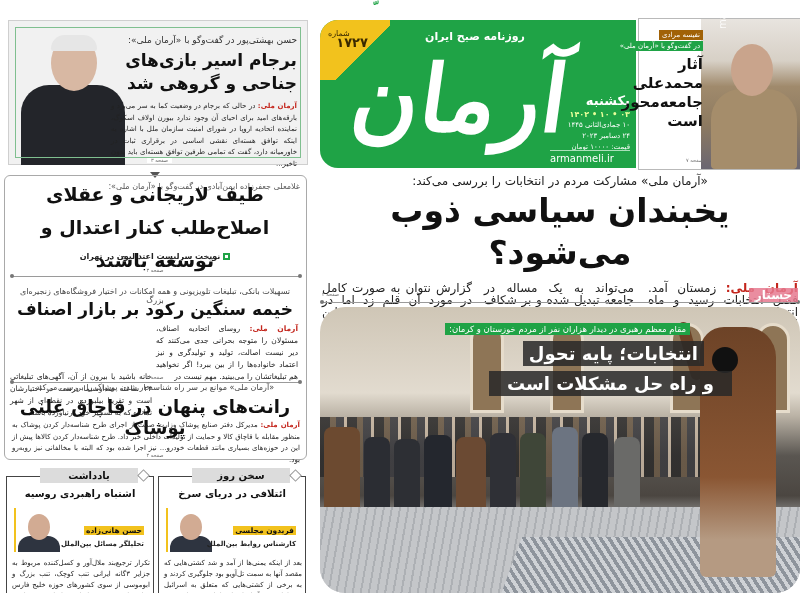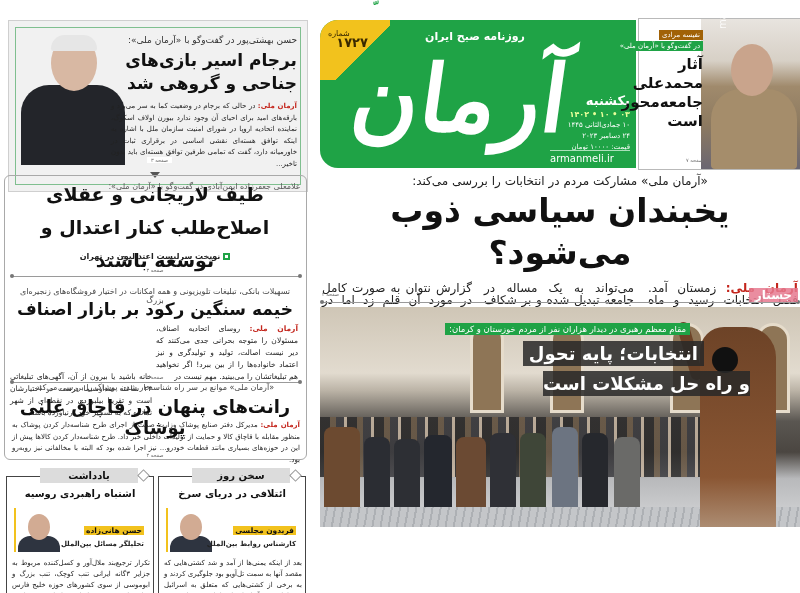--- a/index.html
+++ b/index.html
@@ -54,21 +54,21 @@
   }
   .promo-tag-name { right: 96px; top: 11px; background: #a16207; color: #fff; font-size: 7px; padding: 1px 3px; }
   .promo-tag-src { right: 96px; top: 22px; background: #1fa346; color: #fff; font-size: 7px; padding: 1px 3px; white-space: nowrap; }
   .promo-headline {
     right: 96px; top: 36px; width: 70px; font-size: 15px; font-weight: bold; line-height: 19px; text-align: right;
   }
   .promo-page { right: 96px; top: 138px; font-size: 5px; color: #777; }
 
   
   .box-top-left {
-    left: 8px; top: 20px; width: 300px; height: 172px;
+    left: 8px; top: 20px; width: 300px; height: 145px;
     background: #f1f1f1; border: 1px solid #cfcfcf;
   }
   .box-top-left::after {
     content: ""; position: absolute; inset: 6px; border: 1px solid #7fbf8f; pointer-events: none;
   }
   .tl-photo {
     left: 12px; top: 10px; width: 104px; height: 134px;
     background: #f1f1f1;
   }
   .tl-head { left: 30px; top: 4px; width: 46px; height: 56px; border-radius: 50%; background: #d8b8a3; }
@@ -120,35 +120,36 @@
   
   .main-kicker { left: 320px; top: 174px; width: 480px; text-align: center; font-size: 12px; color: #222; }
   .main-headline { left: 320px; top: 190px; width: 480px; text-align: center; font-size: 33px; font-weight: bold; line-height: 42px; letter-spacing: -1px; }
   .main-col { top: 242px; width: 150px; font-size: 12px; line-height: 12px; text-align: justify; color: #222; margin-top: 40px; }
   .main-page { left: 322px; top: 291px; font-size: 5px; color: #666; }
   .main-divider { left: 322px; top: 302px; width: 476px; }
   .source-badge { right: 2px; top: 288px; background: #e77a90; color: #fff; font-size: 12px; font-weight: bold; padding: 0 6px; opacity: 0.85; }
 
   
   .main-photo {
-    left: 320px; top: 307px; width: 480px; height: 220px; overflow: hidden;
+    left: 320px; top: 307px; width: 480px; height: 286px; overflow: hidden;
     background: linear-gradient(180deg, #cfc6b6 0%, #e2dbcf 30%, #bbb3a6 38%, #5a5651 52%, #4b4641 66%, #b8b9bb 78%, #d6d7d9 100%);
+    border-radius: 25px;
   }
   .arch { position: absolute; top: 16px; width: 34px; height: 90px; border-radius: 17px 17px 0 0; background: #8e7556; border: 3px solid #e6dccb; }
   .crowd-row { position: absolute; left: 0; top: 110px; width: 400px; height: 60px; background: repeating-linear-gradient(90deg, #2b2a2a 0 10px, #6b5a47 10px 16px, #3b3b3f 16px 24px, #c9b8a4 24px 27px); opacity: 0.85; }
   .figure { position: absolute; border-radius: 8px 8px 2px 2px; }
   .carpet { position: absolute; left: 0; top: 200px; width: 480px; height: 86px; background: repeating-linear-gradient(100deg, #c4c6c9 0 6px, #adb0b4 6px 8px); }
   .stage { position: absolute; left: 180px; top: 230px; width: 300px; height: 60px; background: repeating-linear-gradient(45deg, #8e949c 0 3px, #cfd2d6 3px 6px); transform: skewX(-20deg); transform-origin: bottom left; }
   .leader-robe { position: absolute; left: 380px; top: 20px; width: 76px; height: 250px; border-radius: 24px 30px 6px 6px; background: linear-gradient(180deg, #6d4327, #8a5633 60%, #b59a82 85%); }
   .leader-head { position: absolute; left: 392px; top: 40px; width: 26px; height: 26px; border-radius: 50%; background: #111; }
   .leader-arm { position: absolute; left: 364px; top: 14px; width: 12px; height: 60px; border-radius: 6px; background: #6d4327; transform: rotate(-16deg); }
 
   .photo-kicker { right: 110px; top: 16px; background: #1fa346; color: #fff; font-size: 8.5px; padding: 1px 4px; }
   .photo-headline-1 { right: 96px; top: 34px; background: rgba(40,40,40,0.85); color: #fff; font-size: 18px; font-weight: bold; padding: 2px 6px; }
-  .photo-headline-2 { right: 50px; top: 64px; background: rgba(40,40,40,0.85); color: #fff; font-size: 18px; font-weight: bold; padding: 2px 0; }
+  .photo-headline-2 { right: 68px; top: 64px; background: rgba(40,40,40,0.85); color: #fff; font-size: 18px; font-weight: bold; padding: 2px 18px; }
 </style>
 </head>
 <body>
 
 <div class="abs logo-crown">ّ</div>
 <div class="abs masthead">
   <div class="abs issue-tag"></div>
   <div class="abs issue-label">شماره</div>
   <div class="abs issue-number">۱۷۲۷</div>
   <div class="abs tagline">روزنامه صبح ایران</div>

